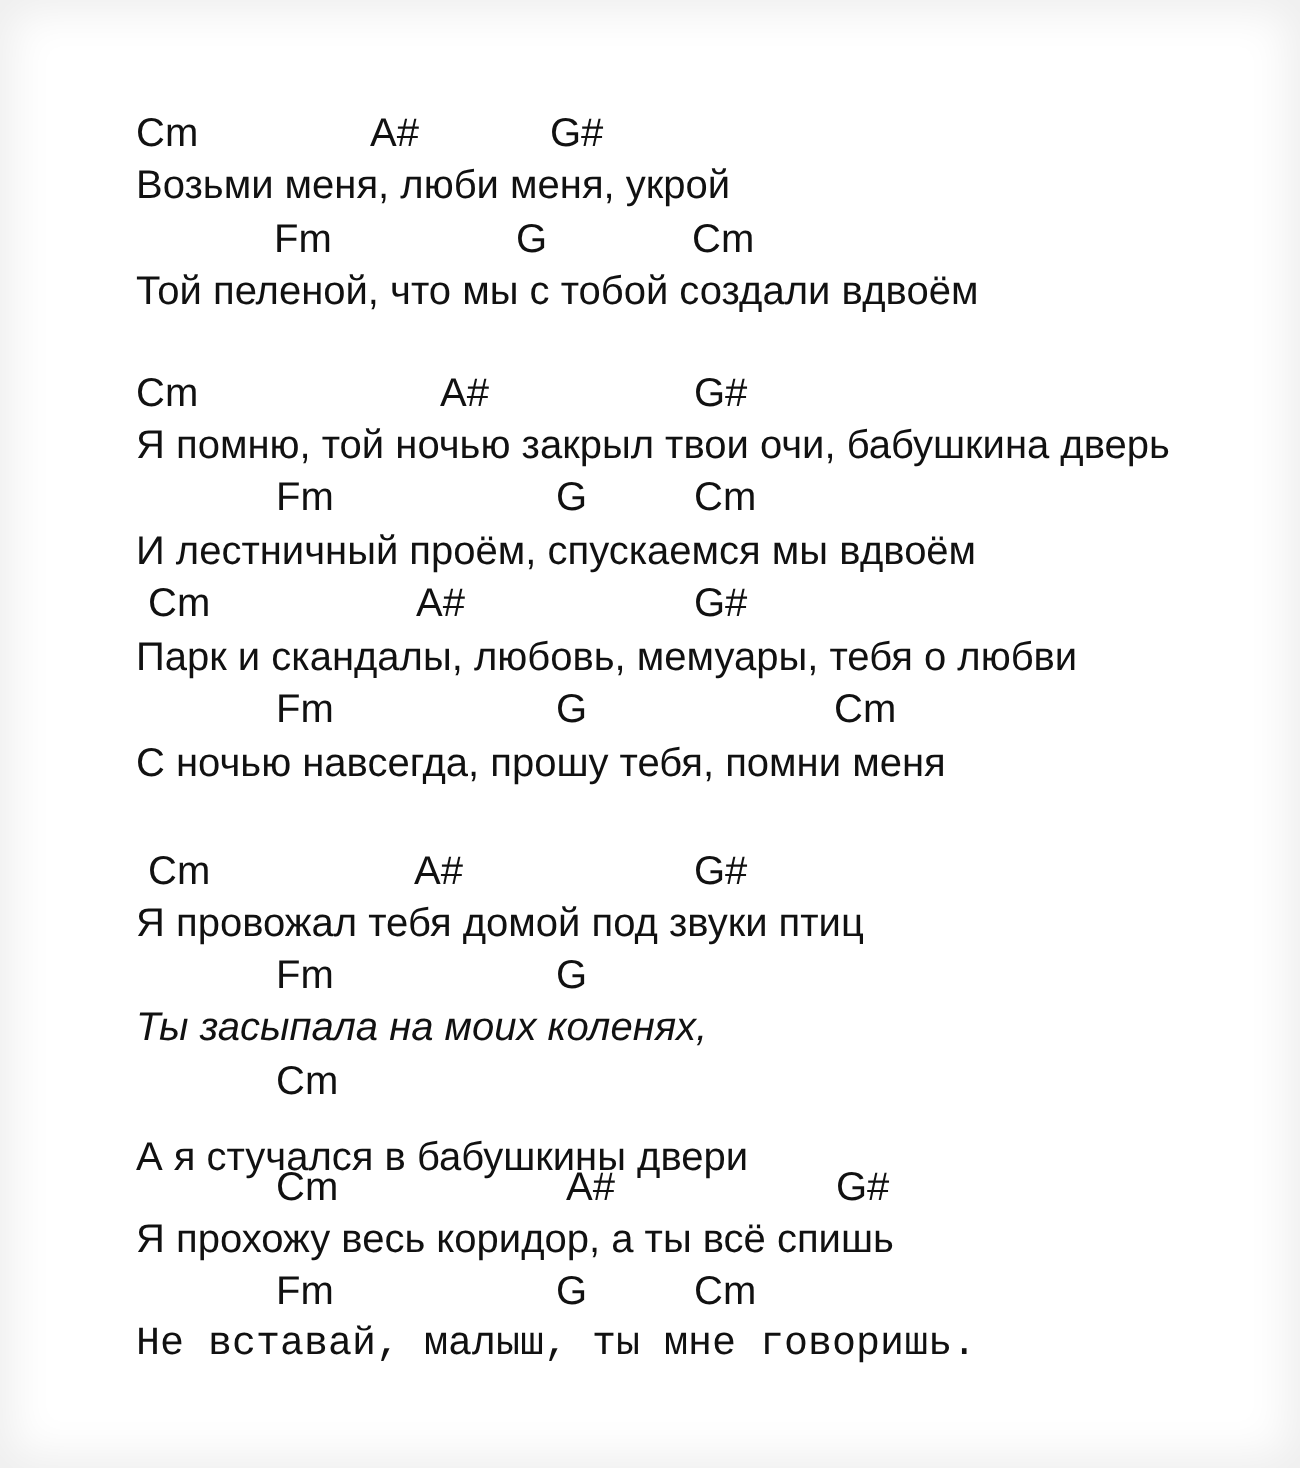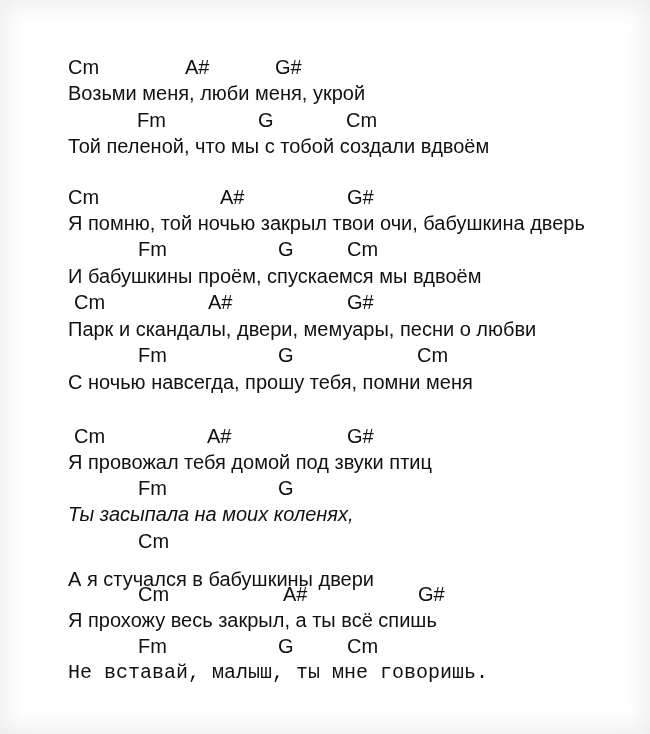--- a/index.html
+++ b/index.html
@@ -54,29 +54,29 @@
         </div>
         <div class="line" style="top: 211px;">
           <span class="lyric">Я помню, той ночью закрыл твои очи, бабушкина дверь</span>
         </div>
         <div class="line" style="top: 237px;">
           <span class="chord" style="left: 138px;">Fm</span>
           <span class="chord" style="left: 278px;">G</span>
           <span class="chord" style="left: 347px;">Cm</span>
         </div>
         <div class="line" style="top: 264px;">
-          <span class="lyric">И бабушкины проём, спускаемся мы вдвоём</span>
+          <span class="lyric">И лестничный проём, спускаемся мы вдвоём</span>
         </div>
         <div class="line" style="top: 290px;">
           <span class="chord" style="left: 74px;">Cm</span>
           <span class="chord" style="left: 208px;">A#</span>
           <span class="chord" style="left: 347px;">G#</span>
         </div>
         <div class="line" style="top: 317px;">
-          <span class="lyric">Парк и скандалы, двери, мемуары, песни о любви</span>
+          <span class="lyric">Парк и скандалы, любовь, мемуары, тебя о любви</span>
         </div>
         <div class="line" style="top: 343px;">
           <span class="chord" style="left: 138px;">Fm</span>
           <span class="chord" style="left: 278px;">G</span>
           <span class="chord" style="left: 417px;">Cm</span>
         </div>
         <div class="line" style="top: 370px;">
           <span class="lyric">С ночью навсегда, прошу тебя, помни меня</span>
         </div>
       </div>
@@ -101,21 +101,21 @@
         </div>
         <div class="line" style="top: 555px; margin-top: 12px;">
           <span class="lyric">А я стучался в бабушкины двери</span>
         </div>
         <div class="line" style="top: 582px;">
           <span class="chord" style="left: 138px;">Cm</span>
           <span class="chord" style="left: 283px;">A#</span>
           <span class="chord" style="left: 418px;">G#</span>
         </div>
         <div class="line" style="top: 608px;">
-          <span class="lyric">Я прохожу весь закрыл, а ты всё спишь</span>
+          <span class="lyric">Я прохожу весь коридор, а ты всё спишь</span>
         </div>
         <div class="line" style="top: 634px;">
           <span class="chord" style="left: 138px;">Fm</span>
           <span class="chord" style="left: 278px;">G</span>
           <span class="chord" style="left: 347px;">Cm</span>
         </div>
         <div class="line" style="top: 661px; font-family: Liberation Mono, monospace;">
           <span class="lyric">Не вставай, малыш, ты мне говоришь.</span>
         </div>
       </div>

